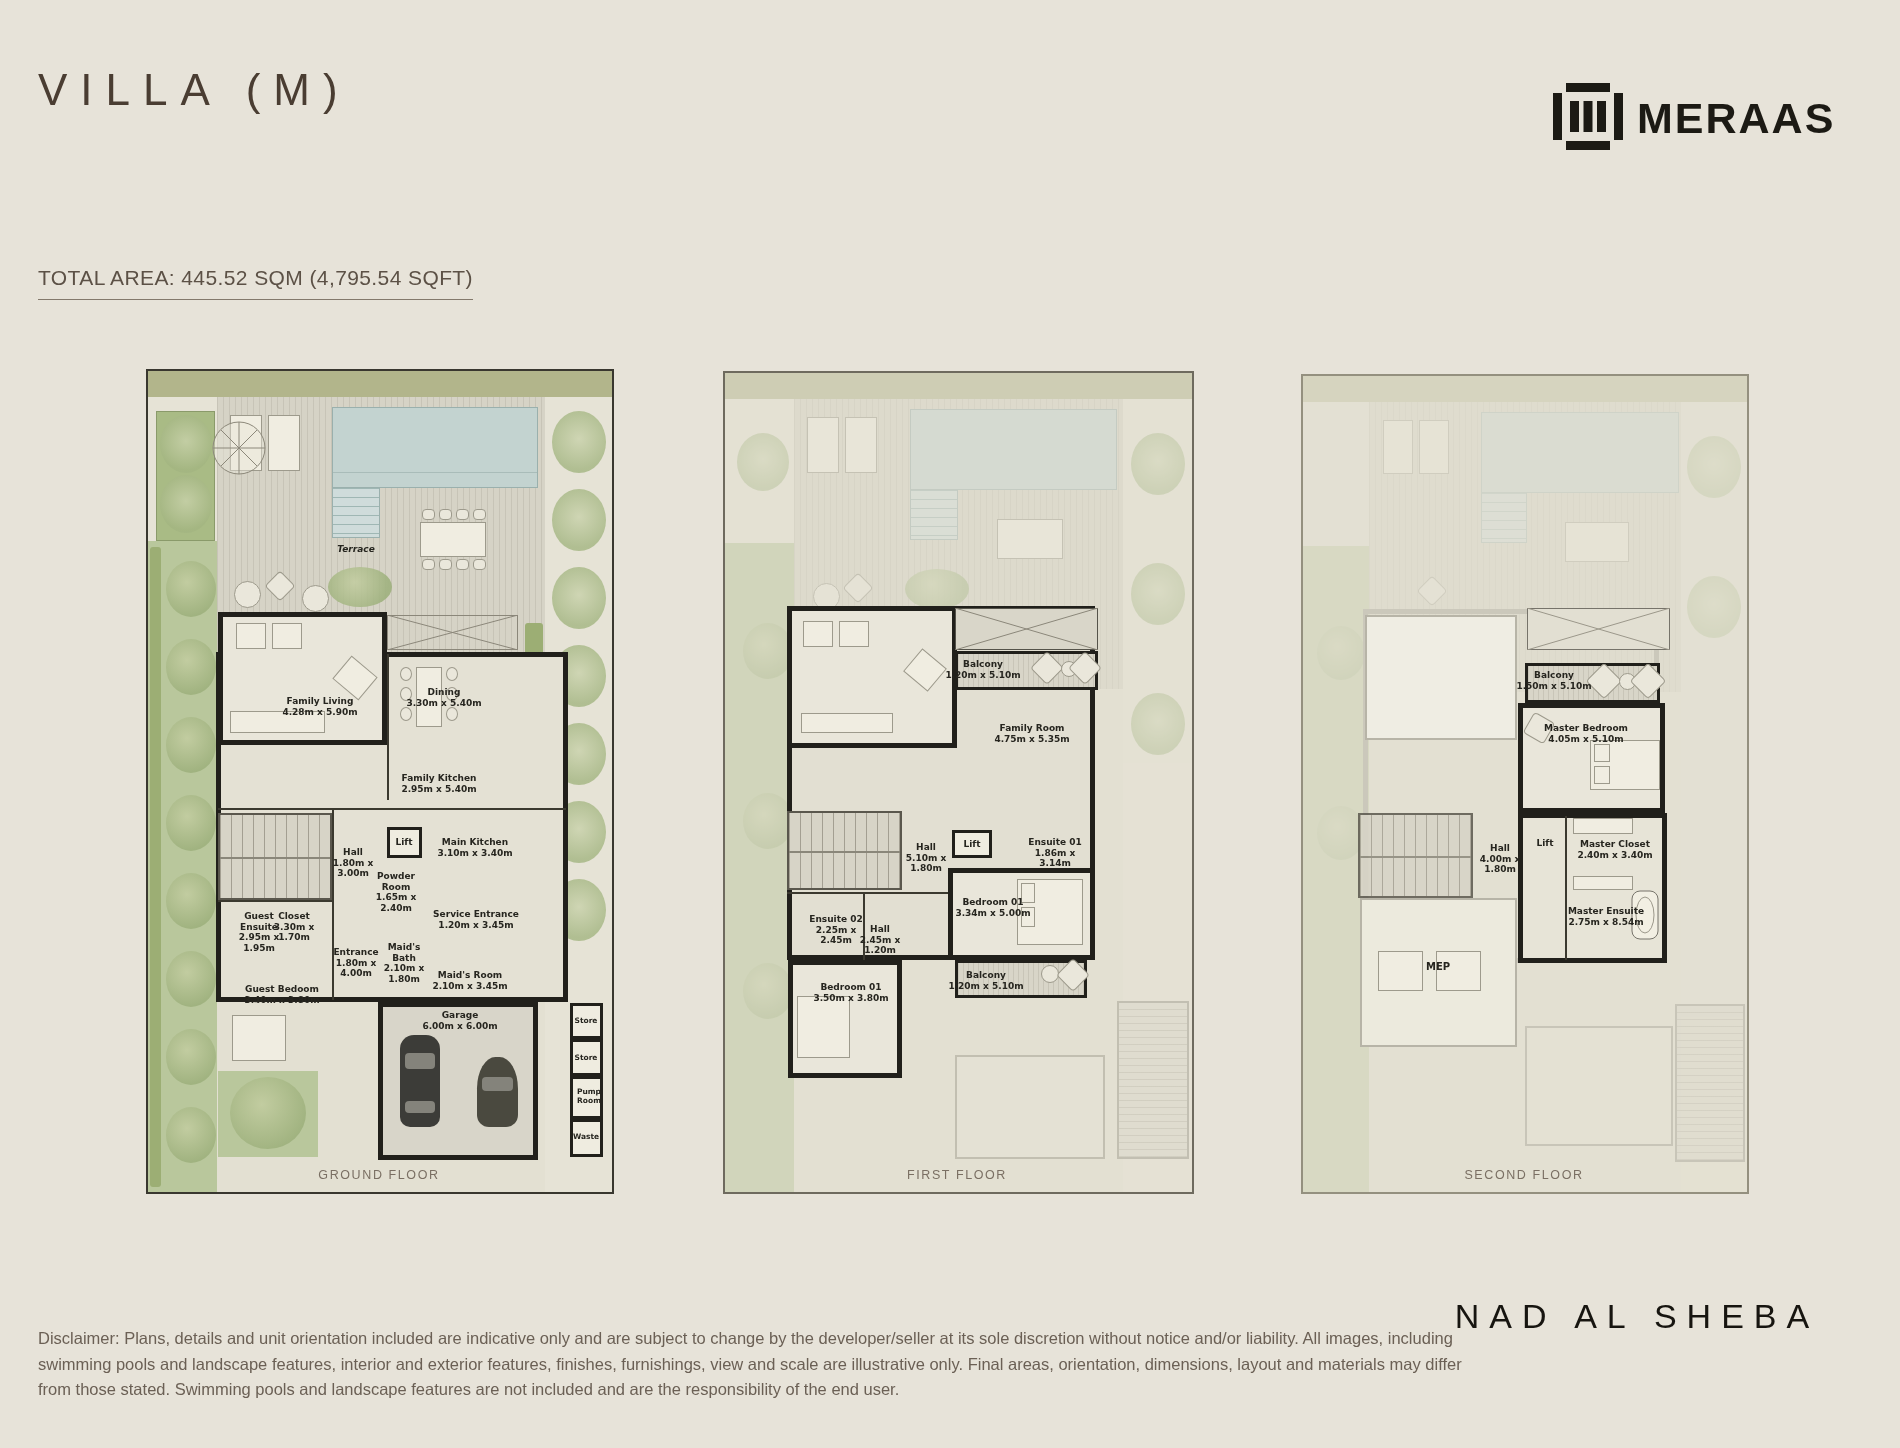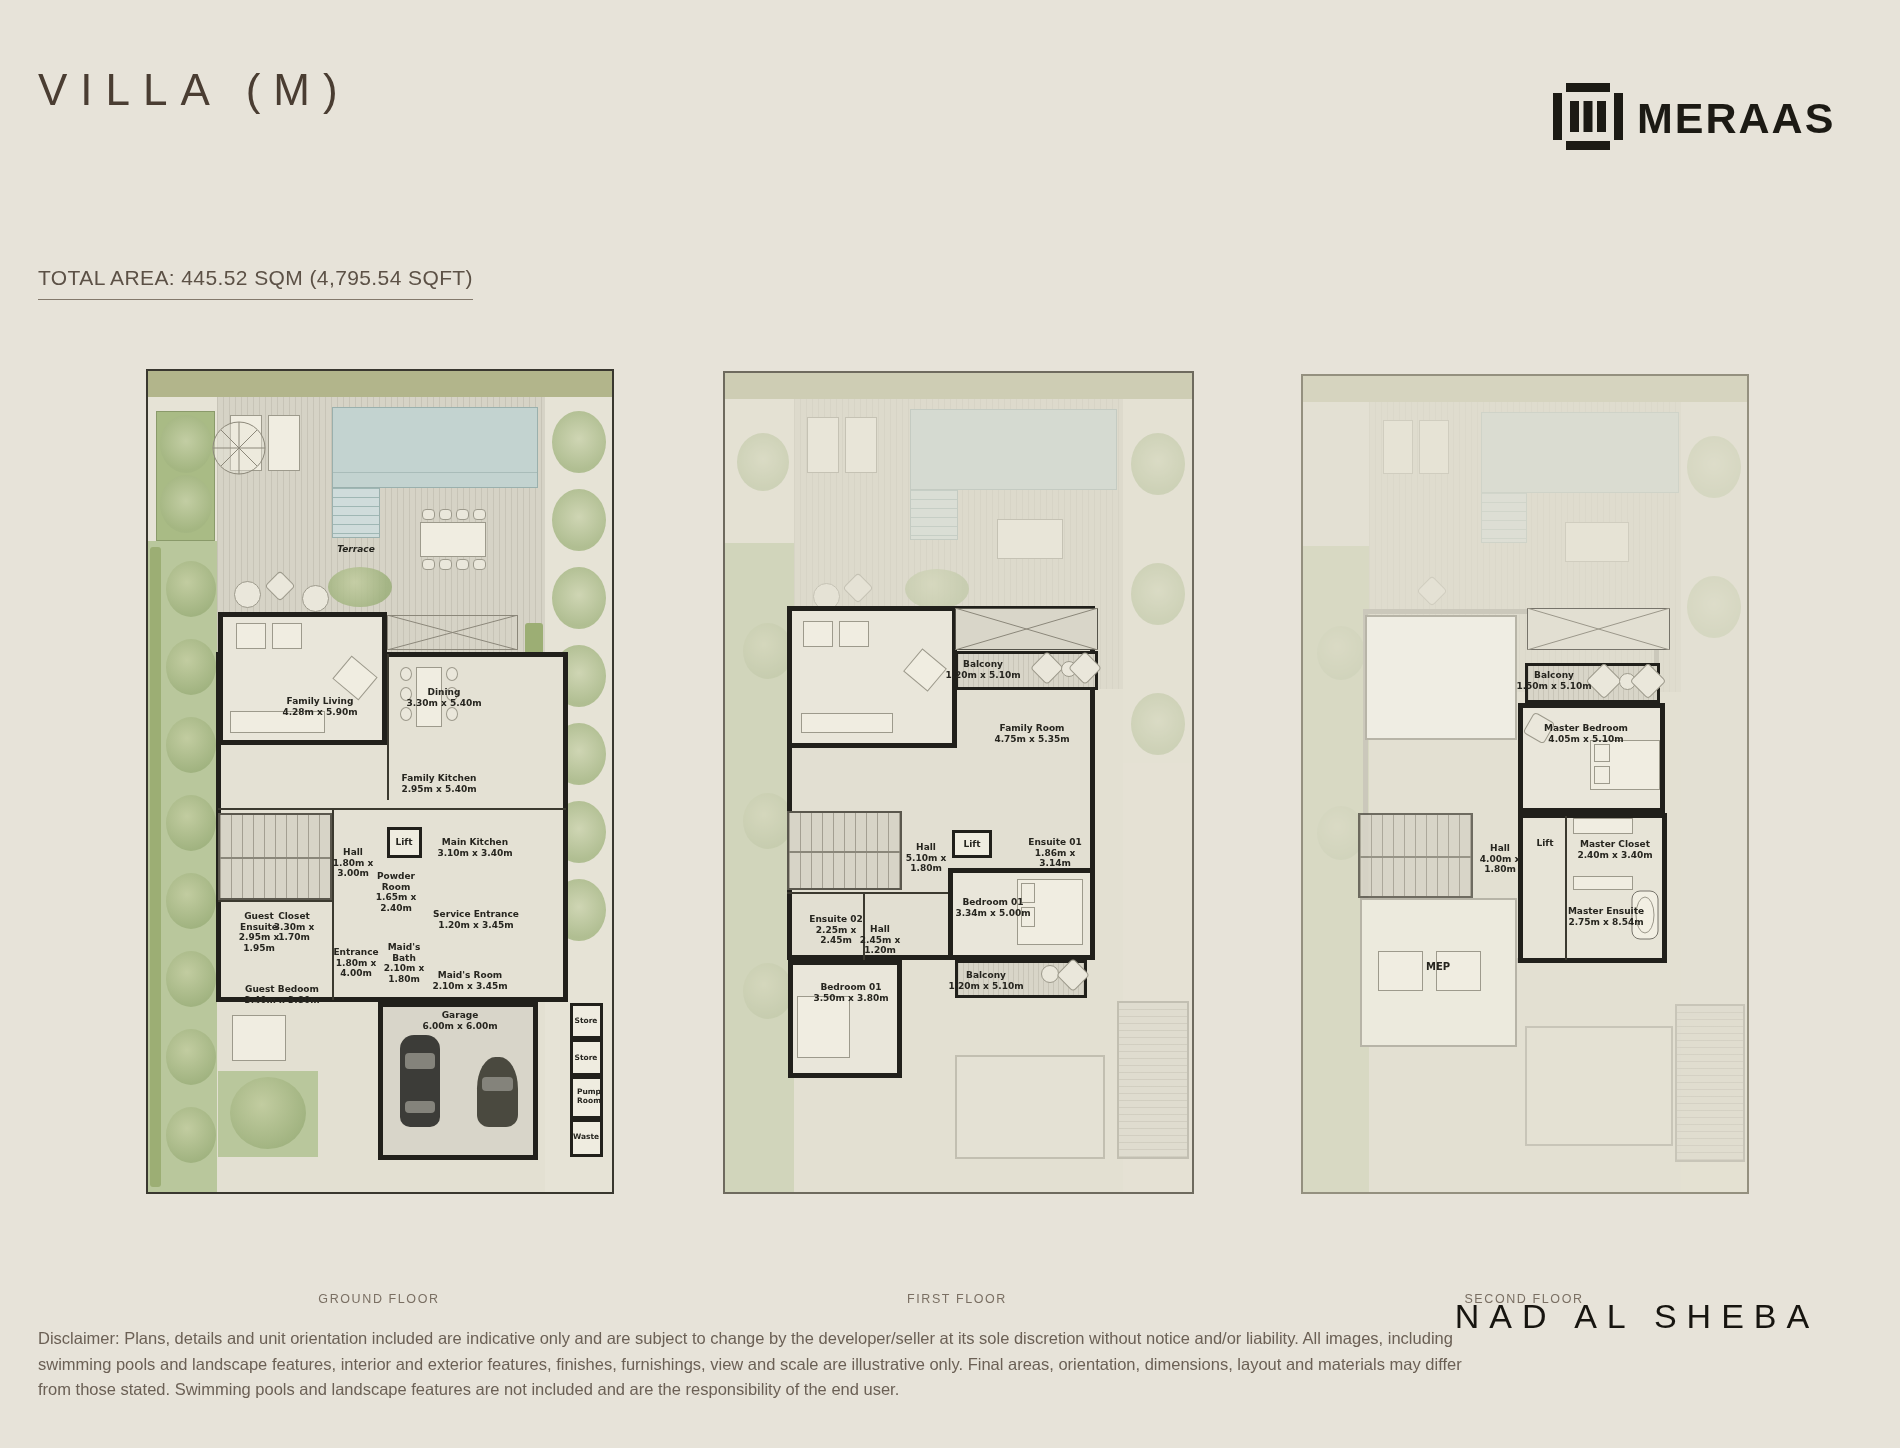--- a/index.html
+++ b/index.html
@@ -15,21 +15,21 @@
   .brand{position:absolute;left:1553px;top:83px;display:flex;align-items:center;gap:14px;}
   .brand-text{font-size:43px;font-weight:bold;color:#1c1a14;letter-spacing:2px;}
 
   
   .plan{position:absolute;background:#e3e0d2;box-sizing:content-box;}
   #plan-ground{left:146px;top:369px;width:464px;height:821px;border:2px solid #39372f;}
   #plan-first {left:723px;top:371px;width:467px;height:819px;border:2px solid #6e6a5e;}
   #plan-second{left:1301px;top:374px;width:444px;height:816px;border:2px solid #94907f;}
   .plan *{box-sizing:border-box;}
 
-  .caption{position:absolute;top:1292px;transform:translateX(-50%);font-size:12.5px;
+  .caption{position:absolute;top:1168px;transform:translateX(-50%);font-size:12.5px;
            letter-spacing:1.6px;color:#7a6f63;white-space:nowrap;}
 
   
   .disclaimer{position:absolute;left:38px;top:1326px;width:1450px;font-size:16.5px;
               line-height:1.55;color:#6b6055;}
   .project{position:absolute;left:1427px;top:1296px;width:420px;text-align:center;
            font-size:34px;line-height:40px;letter-spacing:10px;color:#171510;}
 
   
   .band-top{position:absolute;left:0;top:0;right:0;height:26px;background:#b2b58b;}

